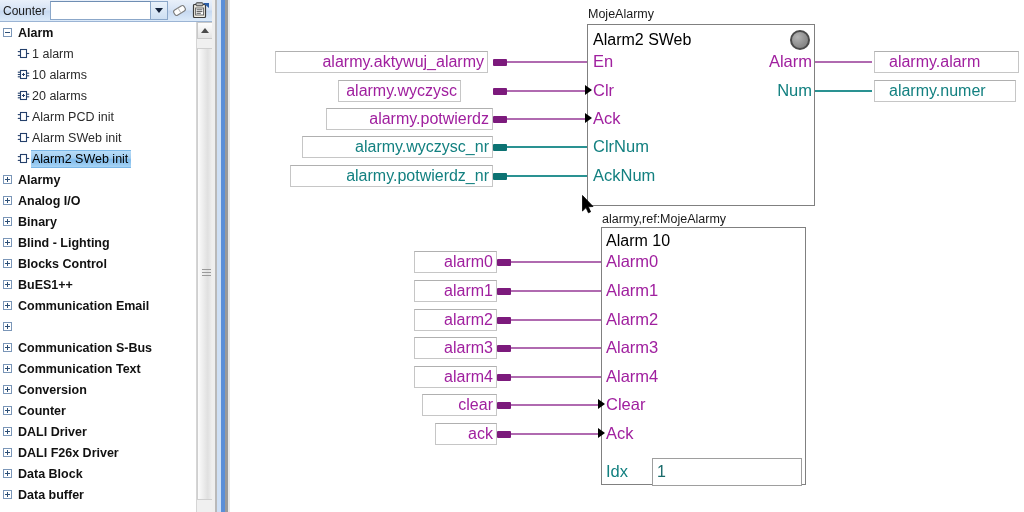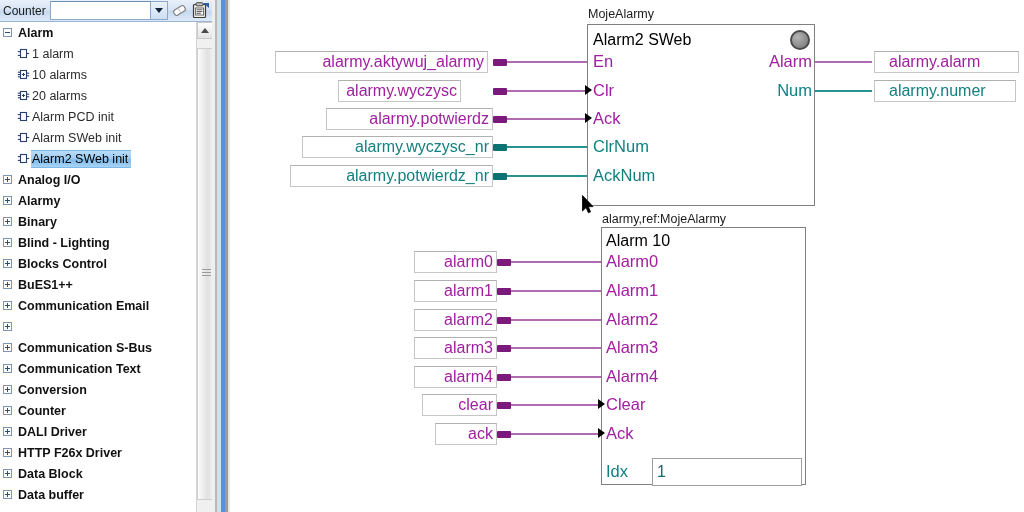--- a/index.html
+++ b/index.html
@@ -343,28 +343,28 @@
               <rect x="3.5" y="2.5" width="6" height="8" fill="#fff" stroke="#25406b" stroke-width="1.1"></rect>
               <line x1="0.8" y1="4.6" x2="3.5" y2="4.6" stroke="#25406b" stroke-width="1.1"></line>
               <line x1="0.8" y1="8.4" x2="3.5" y2="8.4" stroke="#25406b" stroke-width="1.1"></line>
               <line x1="9.5" y1="6.5" x2="12.2" y2="6.5" stroke="#25406b" stroke-width="1.1"></line>
             </svg>
           </span>
           <span class="tree-label">Alarm2 SWeb init</span>
         </div>
         <div class="tree-row cat">
           <span class="exp-box plus"></span>
+          <span class="tree-label">Alarmy</span>
+        </div>
+        <div class="tree-row cat">
+          <span class="exp-box plus"></span>
           <span class="tree-label">Analog I/O</span>
         </div>
         <div class="tree-row cat">
           <span class="exp-box plus"></span>
-          <span class="tree-label">Alarmy</span>
-        </div>
-        <div class="tree-row cat">
-          <span class="exp-box plus"></span>
           <span class="tree-label">Binary</span>
         </div>
         <div class="tree-row cat">
           <span class="exp-box plus"></span>
           <span class="tree-label">Blind - Lighting</span>
         </div>
         <div class="tree-row cat">
           <span class="exp-box plus"></span>
           <span class="tree-label">Blocks Control</span>
         </div>
@@ -394,21 +394,21 @@
         <div class="tree-row cat">
           <span class="exp-box plus"></span>
           <span class="tree-label">Counter</span>
         </div>
         <div class="tree-row cat">
           <span class="exp-box plus"></span>
           <span class="tree-label">DALI Driver</span>
         </div>
         <div class="tree-row cat">
           <span class="exp-box plus"></span>
-          <span class="tree-label">HTTP F26x Driver</span>
+          <span class="tree-label">DALI F26x Driver</span>
         </div>
         <div class="tree-row cat">
           <span class="exp-box plus"></span>
           <span class="tree-label">Data Block</span>
         </div>
         <div class="tree-row cat">
           <span class="exp-box plus"></span>
           <span class="tree-label">Data buffer</span>
         </div>
       </div>

